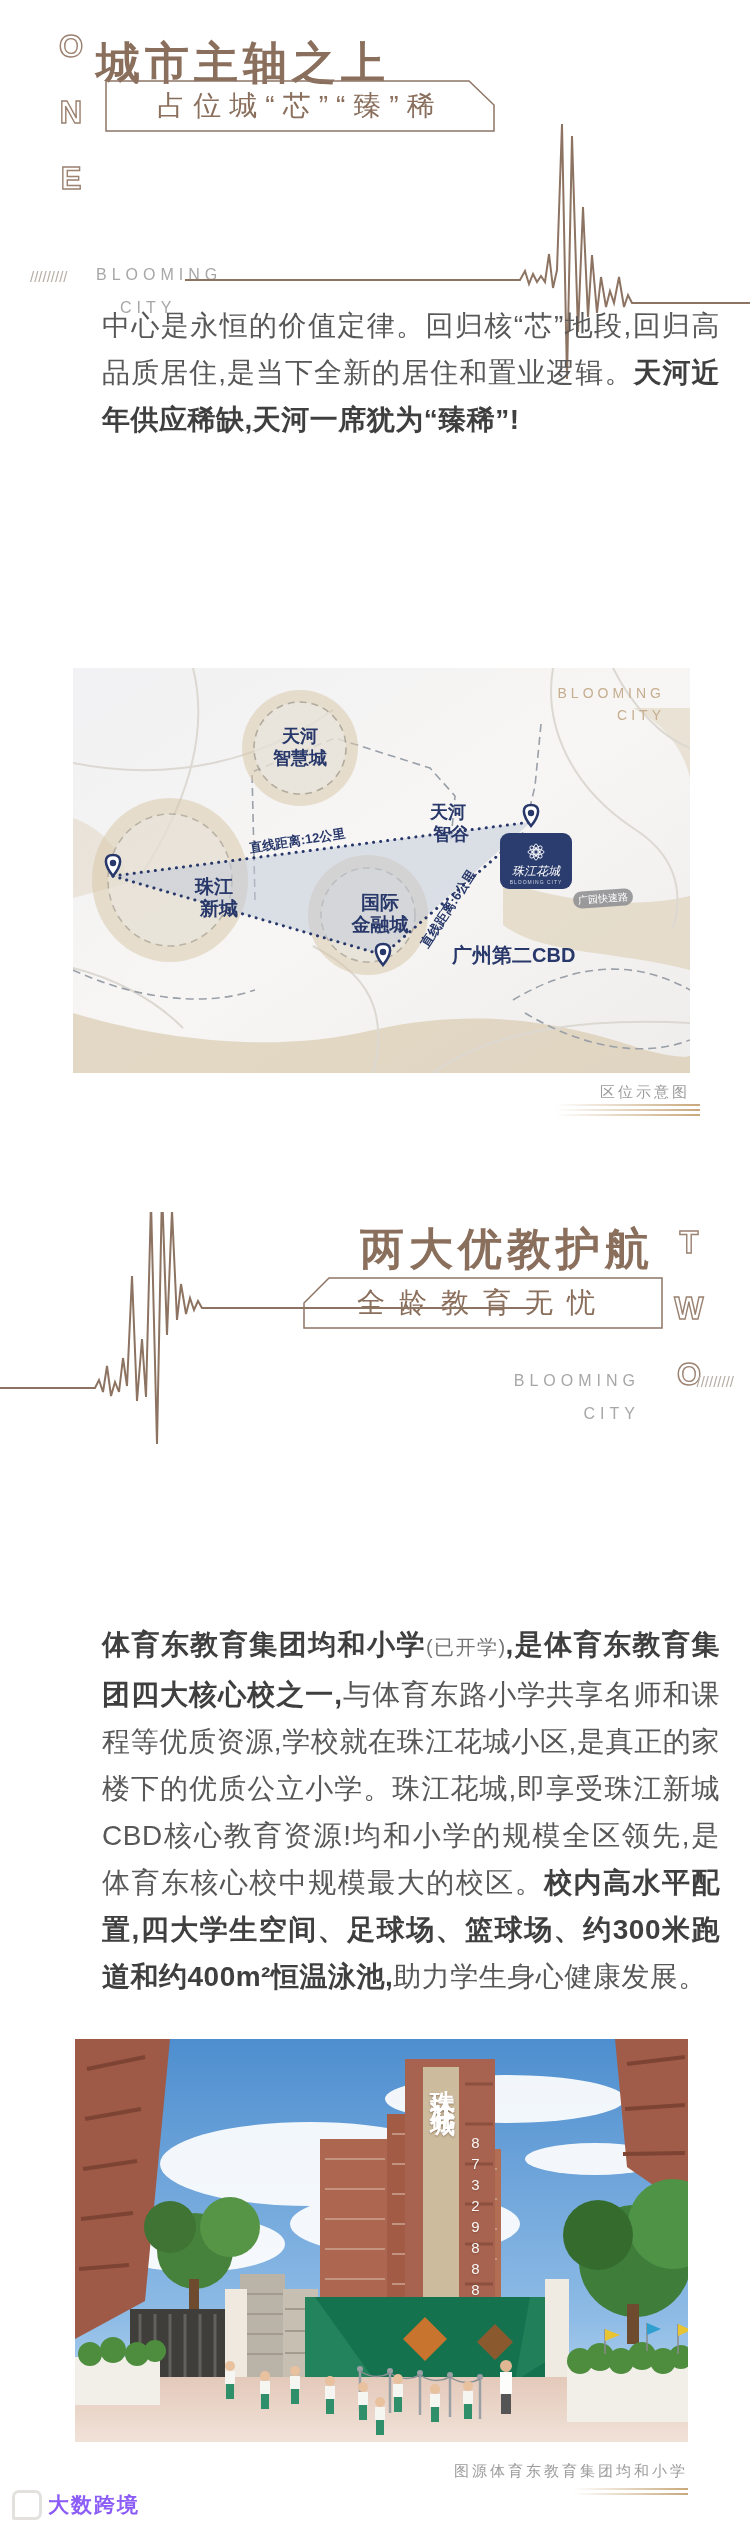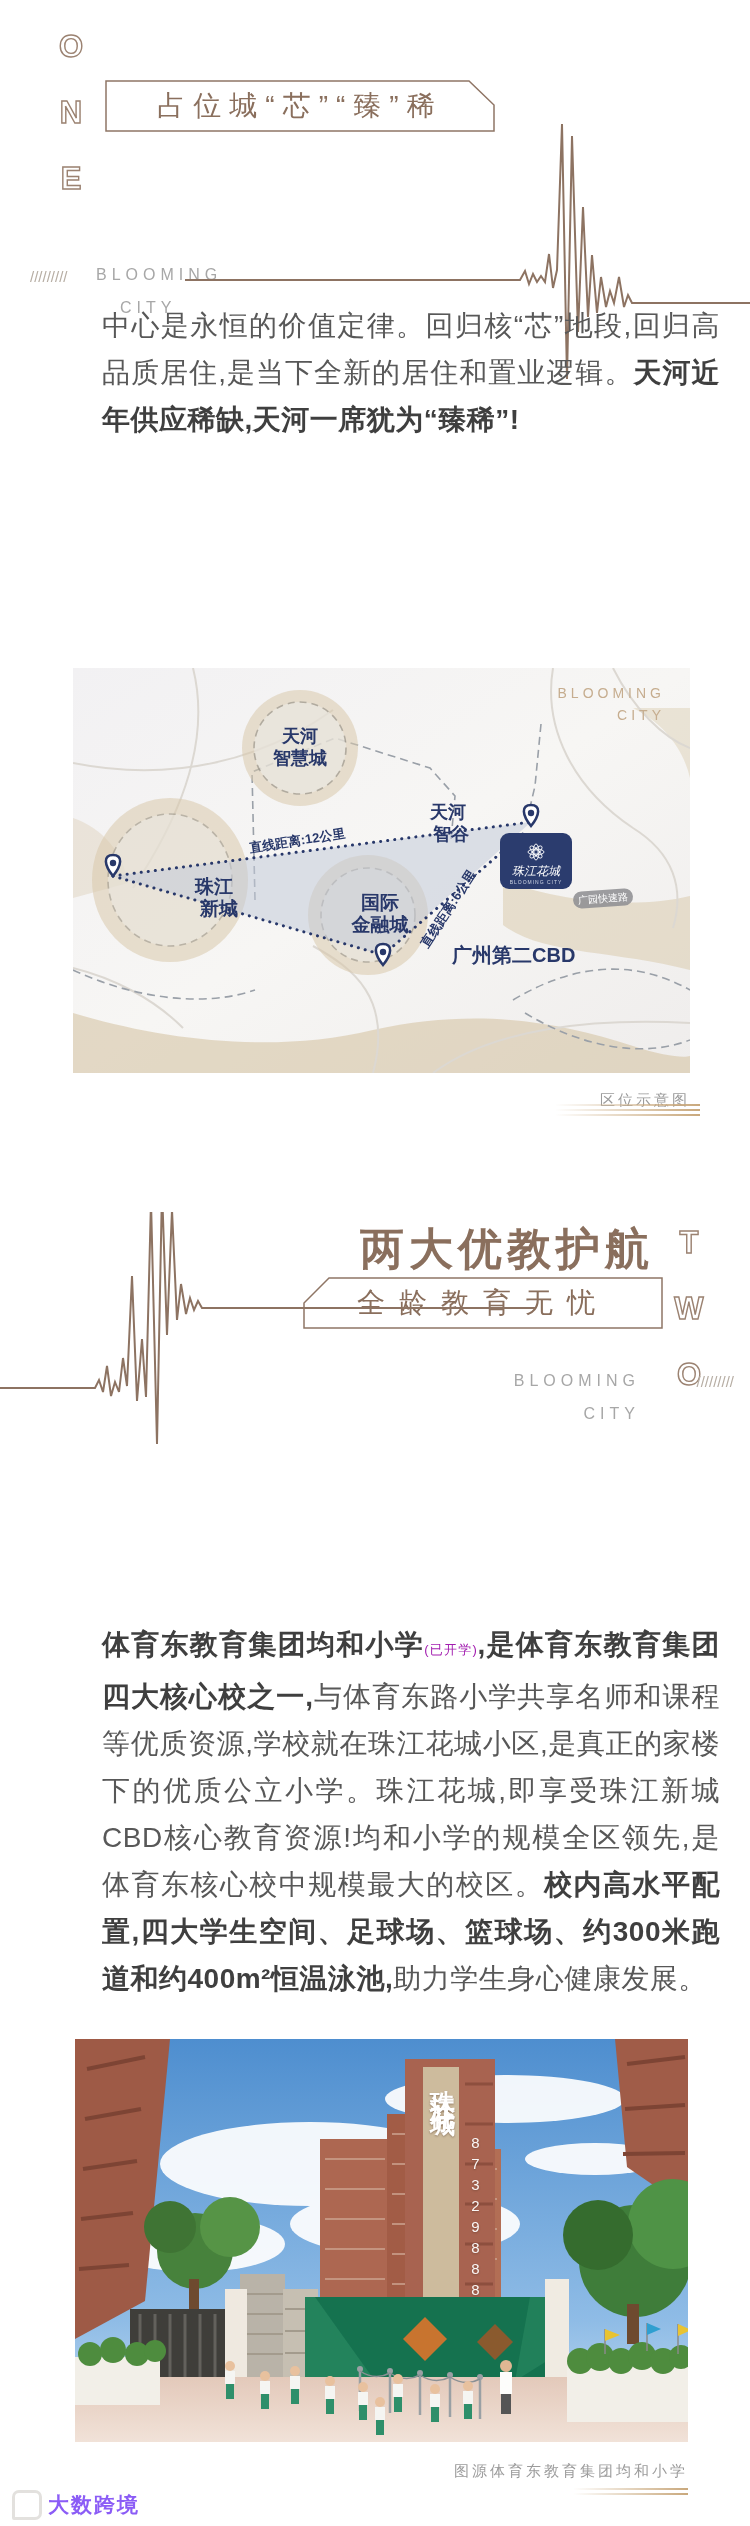--- a/index.html
+++ b/index.html
@@ -15,21 +15,21 @@
   .sub-text{position:absolute;left:0;top:0;width:100%;height:52px;line-height:52px;text-align:center;
         font-size:28px;color:#8a6f5d;letter-spacing:8px;white-space:nowrap;}
   .brand{position:absolute;font-size:16px;letter-spacing:5px;color:#a7a7a7;}
   .slashes{position:absolute;font-size:15px;color:#b6ada3;letter-spacing:0;}
   .ecg{position:absolute;left:0;}
   .ecg path{fill:none;stroke:#8d7362;stroke-width:2;}
   
   .par{position:absolute;left:66px;width:618px;font-size:28px;line-height:47px;color:#585858;
         letter-spacing:.5px;text-align:justify;margin-left:36px;}
   .par .b{font-weight:700;color:#3f3f3f;}
-  .par .sm{font-size:13px;color:#a21caf;}
+  .par .sm{font-size:20px;color:#737373;}
   
   .caption{position:absolute;font-size:15px;letter-spacing:3px;color:#9b9b9b;white-space:nowrap;}
   .goldlines{position:absolute;}
   .goldlines i{display:block;height:2px;margin-bottom:3px;
         background:linear-gradient(90deg,rgba(201,168,124,0),#c9a87c);}
   
   .map-frame{position:absolute;left:73px;top:668px;width:617px;height:405px;}
   .photo-frame{position:absolute;left:75px;top:2039px;width:613px;height:403px;overflow:hidden;}
   .vsign{position:absolute;writing-mode:vertical-rl;text-orientation:upright;color:#fff;font-weight:700;
         text-shadow:0 1px 2px rgba(80,50,35,.45);}
@@ -44,20 +44,21 @@
 </head>
 <body>
 
 <div id="page">
 
   <div class="vletters" style="left:50px;top:14px;">
     <span>O</span>
     <span>N</span>
     <span>E</span>
   </div>
+  <div class="sec-title" style="left:96px;top:34px;">城市主轴之上</div>
   <div class="sub-box" style="left:105px;top:80px;">
     <svg width="390" height="52">
       <polygon points="1,1 364,1 389,25 389,51 1,51" fill="none" stroke="#8f7565" stroke-width="1.5"></polygon>
     </svg>
     <div class="sub-text">占位城“芯”“臻”稀</div>
   </div>
   <div class="slashes" style="left:30px;top:268px;">/////////</div>
   <div class="brand" style="left:96px;top:266px;">BLOOMING</div>
   <div class="brand" style="left:120px;top:299px;">CITY</div>
   <svg class="ecg" style="top:100px;" width="750" height="310" viewBox="0 0 750 310">
@@ -160,21 +161,21 @@
 
       <g transform="rotate(-4 529 230)">
         <rect x="500" y="222" width="60" height="17" rx="8.5" fill="#8f8f93" opacity="0.88"></rect>
         <text x="530" y="234" font-size="10" fill="#fff" text-anchor="middle">广园快速路</text>
       </g>
 
       <text x="592" y="30" font-size="14" fill="#c6ad8f" letter-spacing="4" text-anchor="end">BLOOMING</text>
       <text x="592" y="52" font-size="14" fill="#c6ad8f" letter-spacing="4" text-anchor="end">CITY</text>
     </svg>
   </div>
-  <div class="caption" style="right:60px;top:1083px;margin-top:8px;">区位示意图</div>
+  <div class="caption" style="right:60px;top:1083px;">区位示意图</div>
   <div class="goldlines" style="right:50px;top:1104px;width:145px;">
     <i></i>
       <i></i>
       <i></i>
   </div>
 
   <div class="sec-title" style="right:96px;top:1220px;">两大优教护航</div>
   <div class="vletters" style="left:668px;top:1210px;">
     <span>T</span>
     <span>W</span>

